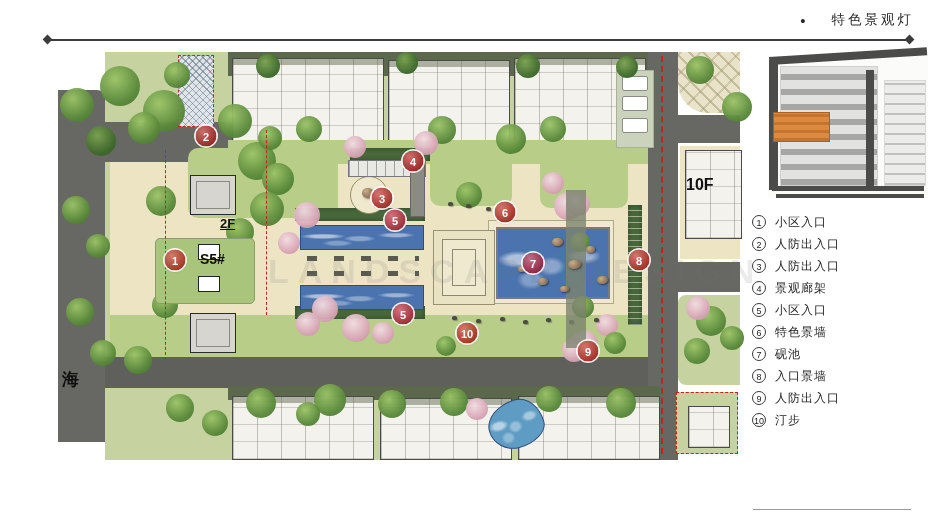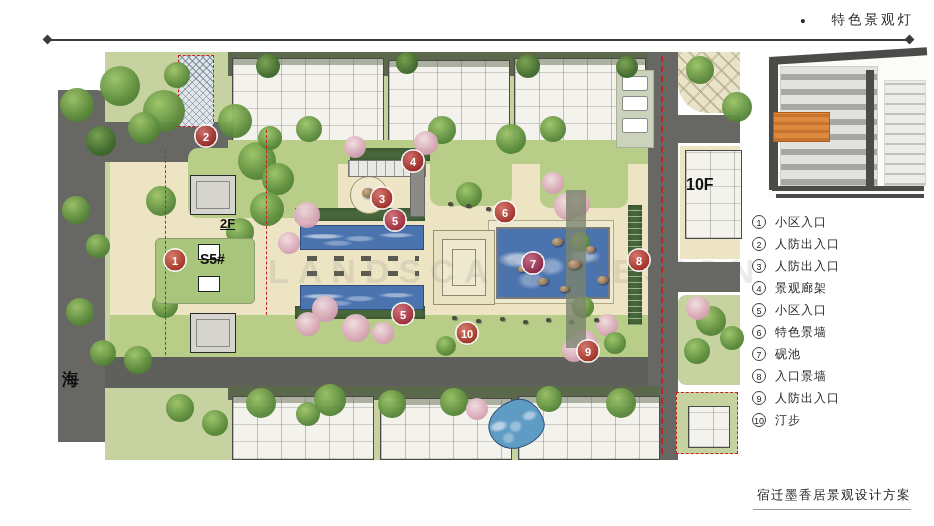--- a/index.html
+++ b/index.html
@@ -348,15 +348,14 @@
       <div class="legend-row">
         <div class="legend-num">9</div>
         <div class="legend-label">人防出入口</div>
       </div>
       <div class="legend-row">
         <div class="legend-num">10</div>
         <div class="legend-label">汀步</div>
       </div>
     </div>
 
-  <div class="footer">宿迁墨香居景观设计方案</div>
   <div class="footer-line"></div>
 </div>
 
 </body></html>

